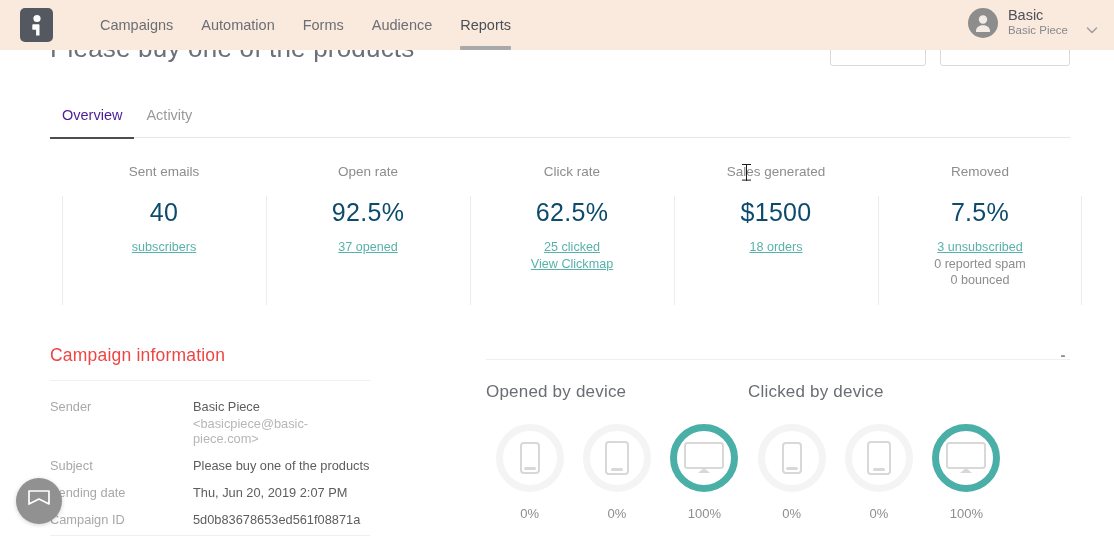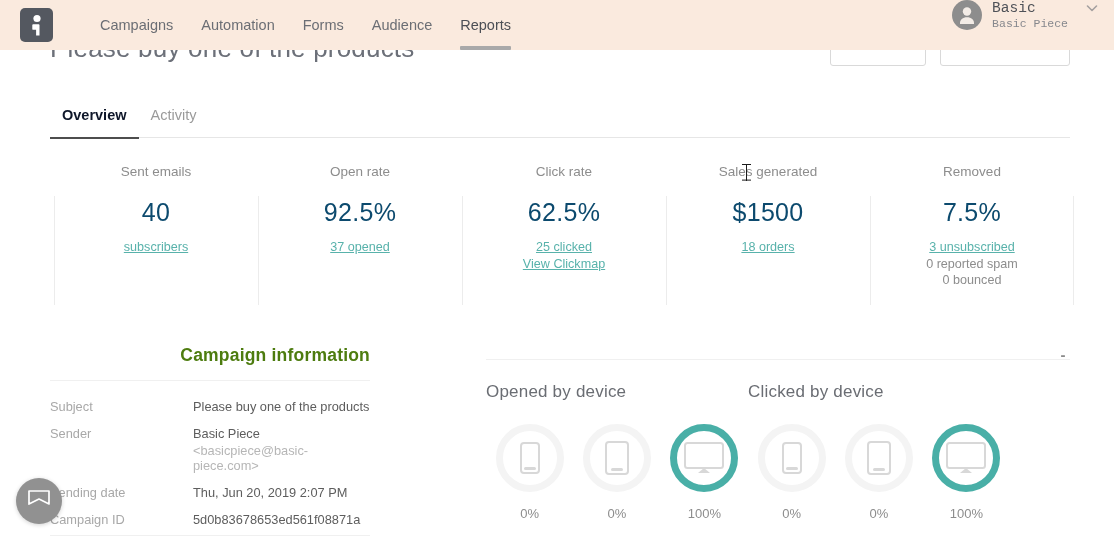--- a/index.html
+++ b/index.html
@@ -47,44 +47,44 @@
   .nav-item {
     position: relative; height: 50px; line-height: 50px; padding: 0 14px;
     font-size: 14.5px; color: #6b6e74; white-space: nowrap; cursor: pointer;
   }
   .nav-item.active { color: #4c4f55; }
   .nav-item.active::after {
     content: ""; position: absolute; left: 14px; right: 14px; bottom: 0;
     height: 4px; background: #a9a9a9; border-radius: 1px;
   }
 
-  .account { position: absolute; right: 14px; top: 0; height: 38px; display: flex; align-items: flex-start; gap: 10px; cursor: pointer; font-family: Liberation Mono, monospace; }
+  .account { position: absolute; right: 14px; top: 0; height: 38px; display: flex; align-items: flex-end; gap: 10px; cursor: pointer; }
   .avatar { width: 30px; height: 30px; border-radius: 50%; background: #8d8d8d; position: relative; }
   .avatar svg { position: absolute; left: 0; top: 0; }
   .acct-text { line-height: 1.18; }
   .acct-name { font-size: 14.5px; color: #4f5258; }
   .acct-sub { font-size: 11.5px; color: #86888d; }
   .chev { width: 16px; height: 16px; margin-left: 6px; opacity: .65; }
 
   
   .tabs {
     position: absolute; top: 100px; left: 50px; width: 1020px; height: 38px;
     border-bottom: 1px solid #e6e6e6;
   }
   .tab {
     position: relative; float: left; height: 38px; line-height: 30px;
     font-size: 14.5px; color: #9a9a9a; padding: 0 12px; cursor: pointer;
   }
-  .tab.active { color: #0f172a; font-weight: bold; }
+  .tab.active { color: #4c1d95; }
   .tab.active::after {
     content: ""; position: absolute; left: 0; right: 0; bottom: -1px; height: 2px; background: #4d4d4d;
   }
 
   
-  .stats { position: absolute; top: 158px; left: 54px; width: 1020px; height: 145px; display: flex; }
+  .stats { position: absolute; top: 158px; left: 62px; width: 1020px; height: 145px; display: flex; }
   .stat { flex: 1 1 0; position: relative; text-align: center; }
   .stat-label { font-size: 13.5px; color: #8d8d8d; padding-top: 6px; }
   .stat-body { margin-top: 17px; height: 109px; position: relative; }
   .stat-body::before {
     content: ""; position: absolute; left: 0; top: 0; width: 1px; height: 109px; background: #ececec;
   }
   .stat:last-child .stat-body::after {
     content: ""; position: absolute; right: 0; top: 0; width: 1px; height: 109px; background: #ececec;
   }
   .stat-value { font-size: 25px; color: #0c4a6e; font-weight: 400; letter-spacing: .3px; line-height: 32px; }
@@ -92,21 +92,21 @@
     display: block; font-size: 12.6px; color: #58b2ab; text-decoration: underline; line-height: 16.5px; cursor: pointer;
   }
   .stat-note { display: block; font-size: 12.6px; color: #8d8d8d; line-height: 16.5px; }
   .stat-links { margin-top: 11px; }
 
   
   .lower { position: absolute; top: 345px; left: 0; width: 1114px; }
   .panel-left { position: absolute; left: 50px; width: 320px; }
   .panel-right { position: absolute; left: 486px; width: 584px; }
 
-  .panel-title { font-size: 17.5px; color: #4d7c0f; font-weight: 700; letter-spacing: .2px; text-align: right; }
+  .panel-title { font-size: 17.5px; color: #ef4444; font-weight: 400; letter-spacing: .2px; }
   .panel-head { position: relative; padding-bottom: 14px; border-bottom: 1px solid #f0f0f0; }
   .collapse-btn {
     position: absolute; right: 0; top: 5px; width: 14px; height: 14px; cursor: pointer;
     color: #8a8a8a; font-size: 15px; line-height: 10px; text-align: center; font-weight: 700;
   }
 
   .info-table { margin-top: 18px; width: 320px; border-collapse: collapse; }
   .info-table td { vertical-align: top; padding: 0 0 12px 0; font-size: 12.8px; }
   .info-key { color: #a8a8a8; width: 143px; }
   .info-val { color: #5d5d5d; }
@@ -225,29 +225,29 @@
 
     <div class="lower">
 
       <div class="panel-left">
         <div class="panel-head">
           <div class="panel-title">Campaign information</div>
         </div>
         <table class="info-table">
           <tbody>
               <tr>
-            <td class="info-key">Subject</td>
-            <td class="info-val">Please buy one of the products</td>
-          </tr>
-          <tr>
             <td class="info-key">Sender</td>
             <td class="info-val">
               <span>Basic Piece</span>
               <span class="muted">&lt;basicpiece@basic-piece.com&gt;</span>
             </td>
+          </tr>
+          <tr>
+            <td class="info-key">Subject</td>
+            <td class="info-val">Please buy one of the products</td>
           </tr>
           <tr>
             <td class="info-key">Sending date</td>
             <td class="info-val">Thu, Jun 20, 2019 2:07 PM</td>
           </tr>
           <tr>
             <td class="info-key">Campaign ID</td>
             <td class="info-val">5d0b83678653ed561f08871a</td>
           </tr>
         </tbody>

